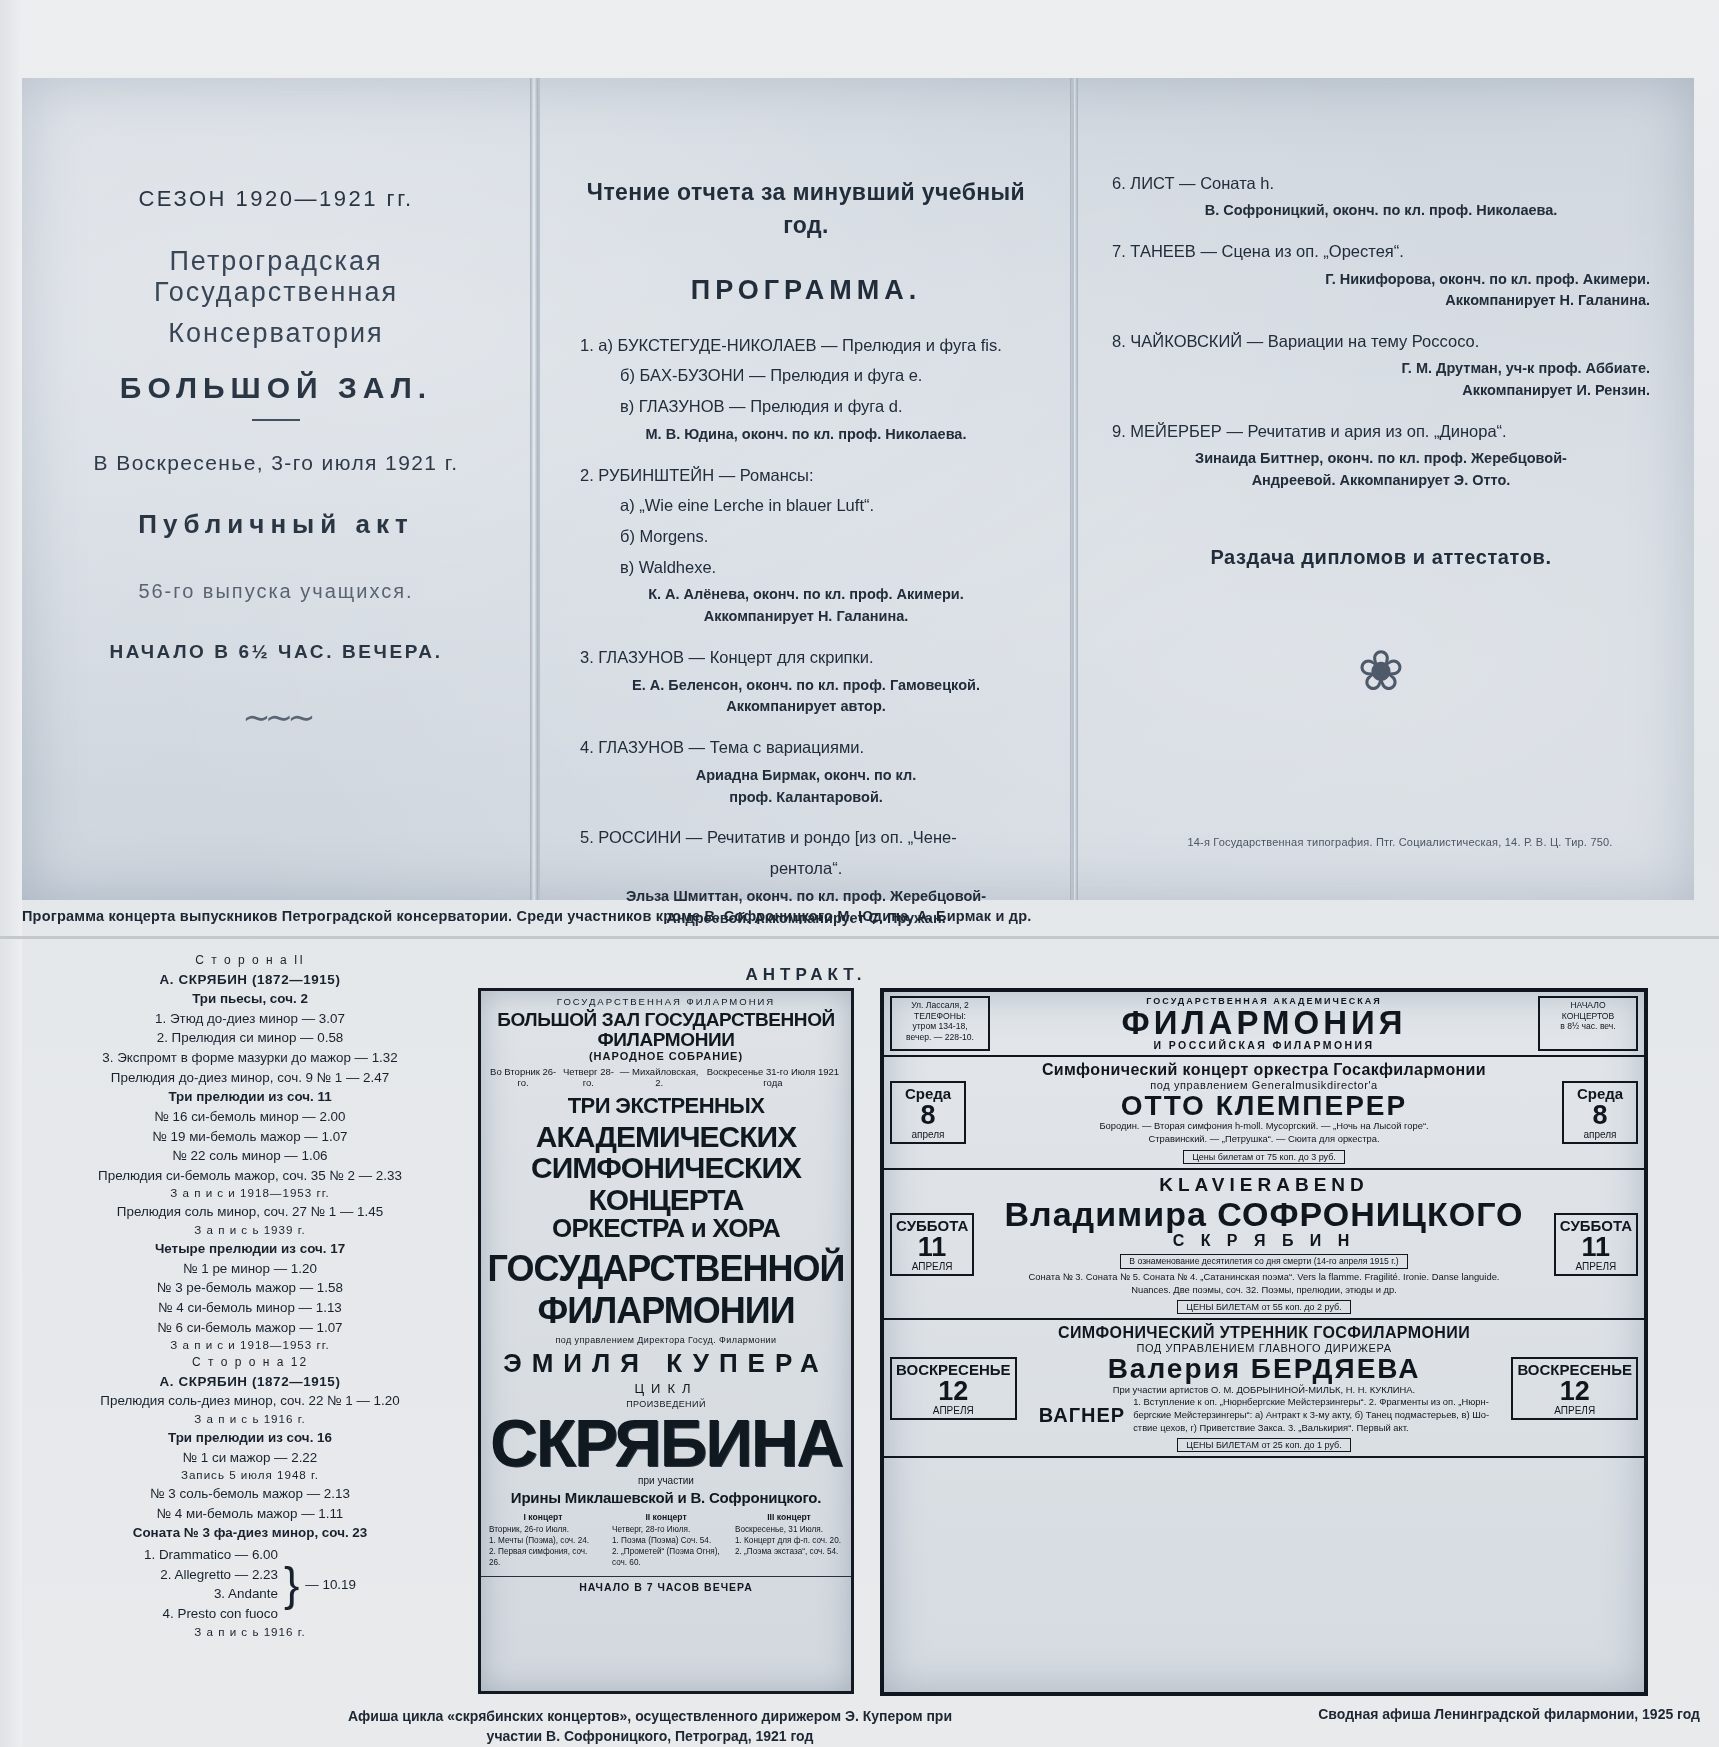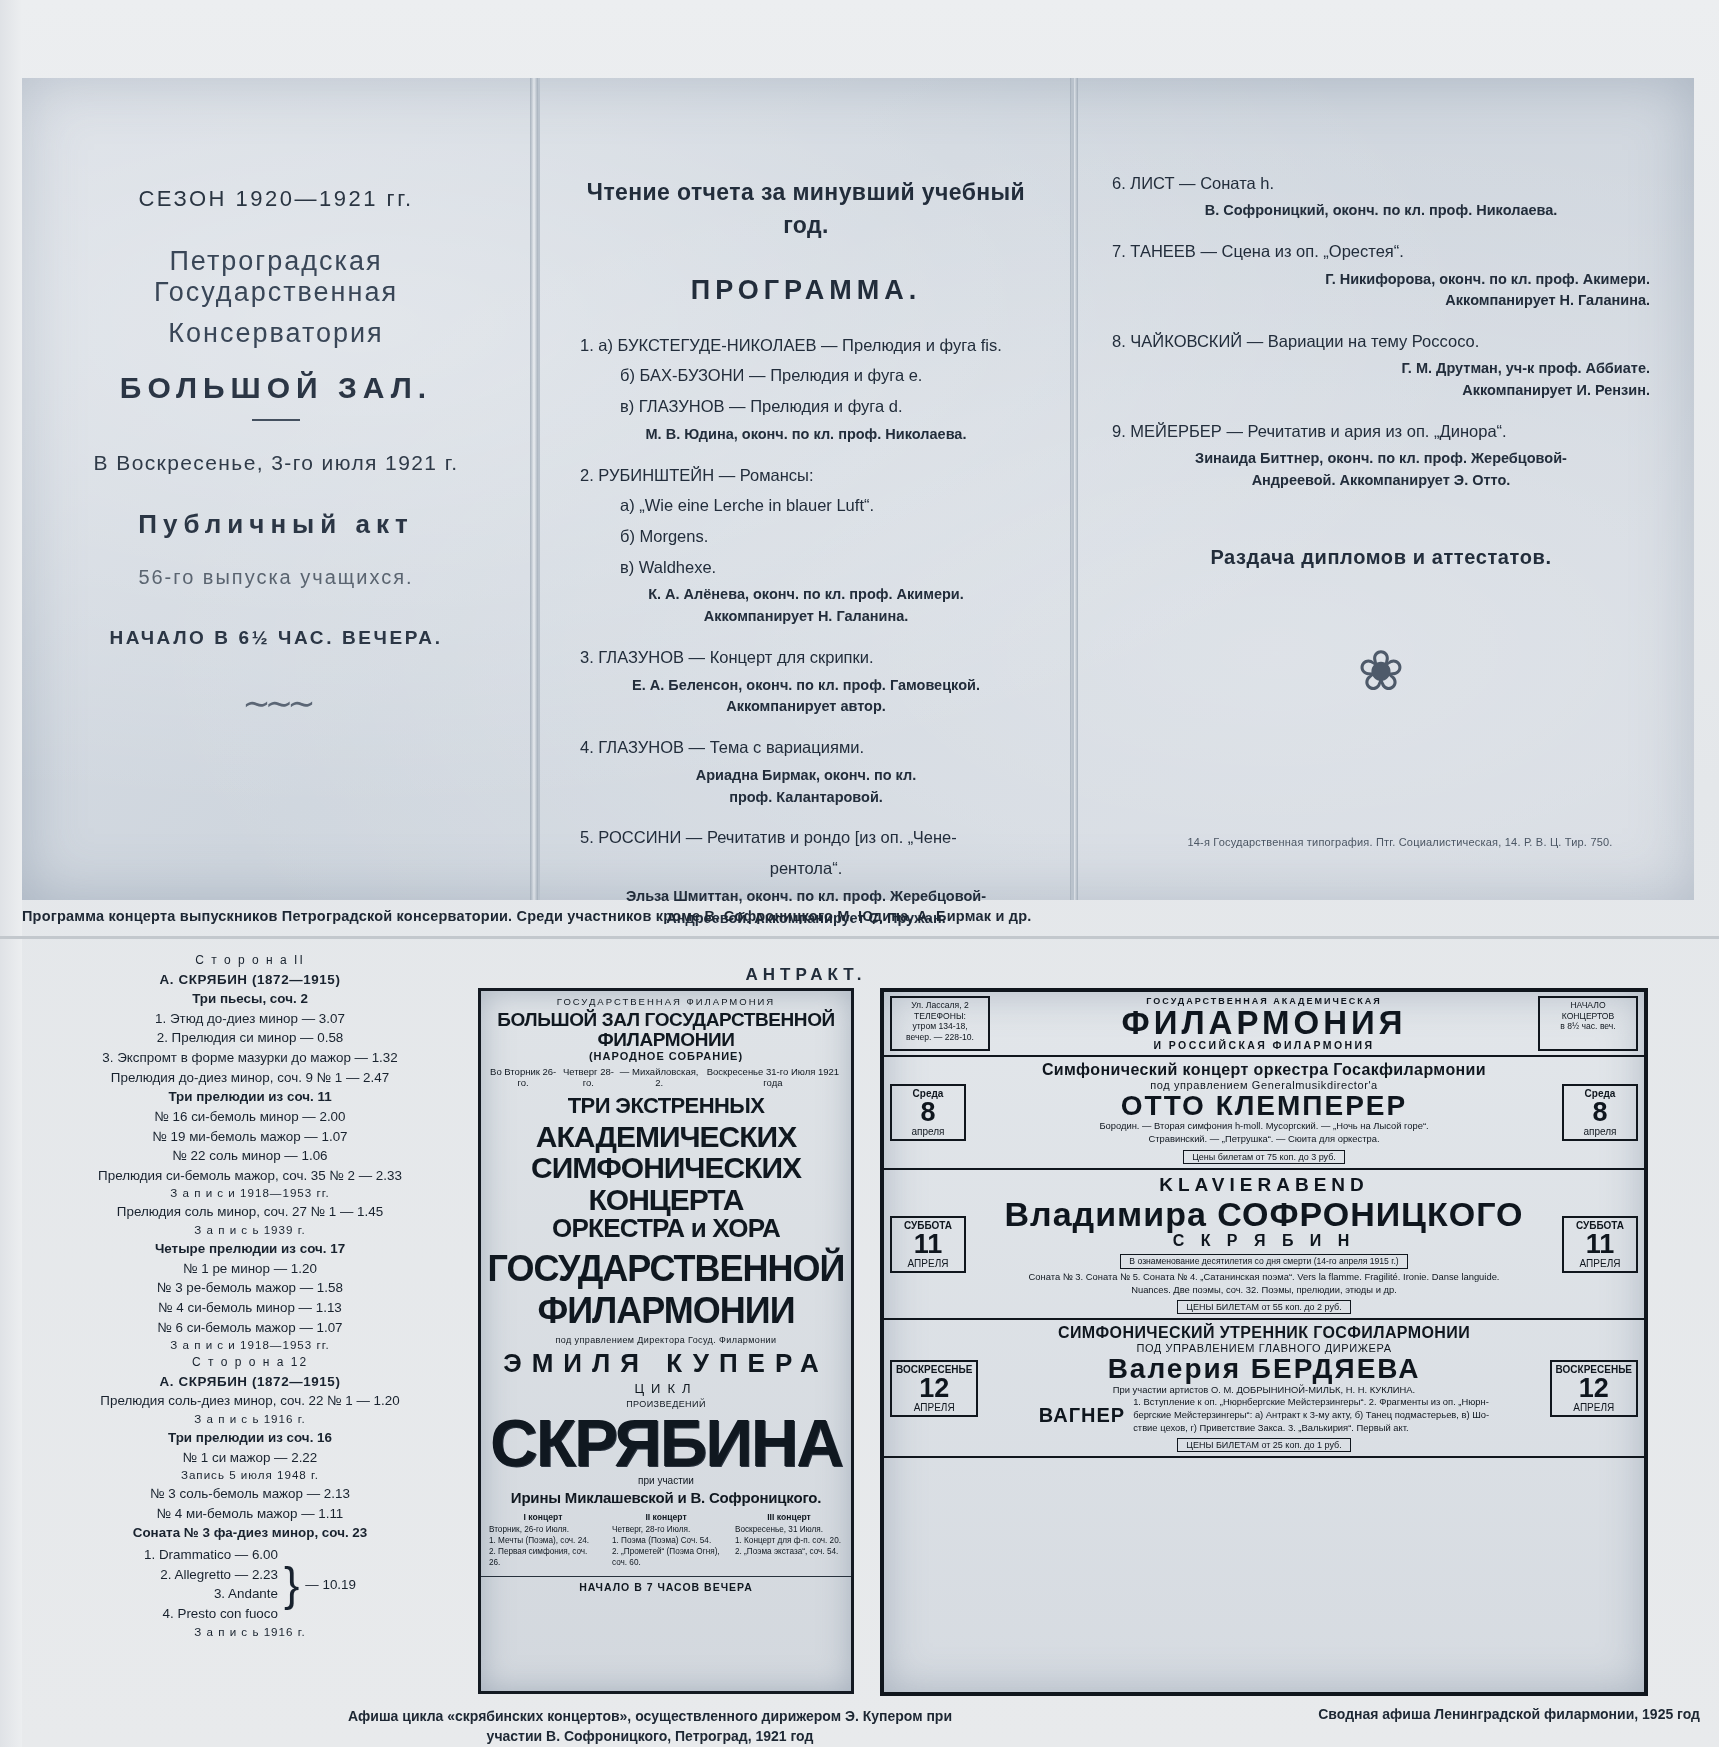--- a/index.html
+++ b/index.html
@@ -42,21 +42,21 @@
   .fold-b{left:1048px;}
 
   
   .c1{padding:108px 44px 0 44px;text-align:center;}
   .c1 .season{font-size:22px;letter-spacing:2.5px;color:#2a3542;margin-bottom:34px;}
   .c1 .inst1{font-size:27px;letter-spacing:2px;color:#394657;margin-bottom:10px;}
   .c1 .inst2{font-size:27px;letter-spacing:2px;color:#394657;margin-bottom:22px;}
   .c1 .hall{font-size:30px;font-weight:bold;letter-spacing:6px;color:#2b3645;margin-bottom:12px;}
   .c1 .rule{width:48px;height:2px;background:#44505f;margin:14px auto 30px;}
   .c1 .date{font-size:21px;letter-spacing:1.4px;color:#2f3a48;margin-bottom:34px;}
-  .c1 .akt{font-size:26px;letter-spacing:6px;font-weight:bold;color:#2b3645;margin-bottom:26px;}
+  .c1 .akt{font-size:26px;letter-spacing:6px;font-weight:bold;color:#2b3645;margin-bottom:40px;}
   .c1 .grad{font-size:20px;letter-spacing:2px;color:#5a6470;margin-bottom:38px;}
   .c1 .start{font-size:19px;letter-spacing:2.6px;font-weight:bold;color:#2b3645;}
   .c1 .vignette{margin-top:34px;font-size:34px;letter-spacing:-6px;color:#5b6675;}
 
   
   .c2{padding:98px 40px 0 40px;color:#222d3b;}
   .c2 .rep{font-size:23px;font-weight:bold;text-align:center;line-height:1.45;letter-spacing:.4px;}
   .c2 .prog{font-size:27px;font-weight:bold;text-align:center;letter-spacing:5px;margin:32px 0 26px;}
   .item{font-size:16.5px;line-height:1.62;margin-bottom:4px;}
   .sub{font-size:14.5px;font-weight:bold;text-align:center;line-height:1.5;margin:4px 0 16px;}
@@ -135,21 +135,21 @@
   .p2-row{position:relative;border-bottom:2px solid #10161d;padding:4px 6px;}
   .p2-head{display:flex;align-items:stretch;gap:6px;}
   .p2-box{border:2px solid #10161d;padding:2px 5px;font-size:8.6px;line-height:1.25;text-align:center;min-width:86px;}
   .p2-title{flex:1;text-align:center;}
   .p2-t1{font-size:9px;letter-spacing:2px;font-weight:bold;}
   .p2-t2{font-size:33px;font-weight:bold;letter-spacing:4px;line-height:1;}
   .p2-t3{font-size:10.5px;letter-spacing:2.4px;font-weight:bold;}
   .p2-date{border:2px solid #10161d;text-align:center;min-width:64px;padding:2px 4px;}
   .p2-date .d{font-size:27px;font-weight:bold;line-height:1;}
   .p2-date .m{font-size:10px;}
-  .p2-date .w{font-size:10px;font-weight:bold;}
+  .p2-date .w{font-size:15px;font-weight:bold;}
   .p2-center{flex:1;text-align:center;padding:0 8px;}
   .p2-sub{font-size:16px;font-weight:bold;letter-spacing:.4px;}
   .p2-sub2{font-size:11px;letter-spacing:.6px;}
   .p2-name{font-size:28px;font-weight:bold;letter-spacing:2px;line-height:1.05;}
   .p2-name2{font-size:34px;font-weight:bold;letter-spacing:1px;line-height:1.06;}
   .p2-line{font-size:9.4px;line-height:1.35;}
   .p2-prices{font-size:9px;border:1px solid #10161d;display:inline-block;padding:1px 8px;margin-top:3px;}
   .p2-klav{font-size:19px;font-weight:bold;letter-spacing:5px;text-align:center;}
   .p2-small{font-size:8.6px;line-height:1.3;text-align:center;}
   .p2-wagner{font-size:20px;font-weight:bold;letter-spacing:1px;}

